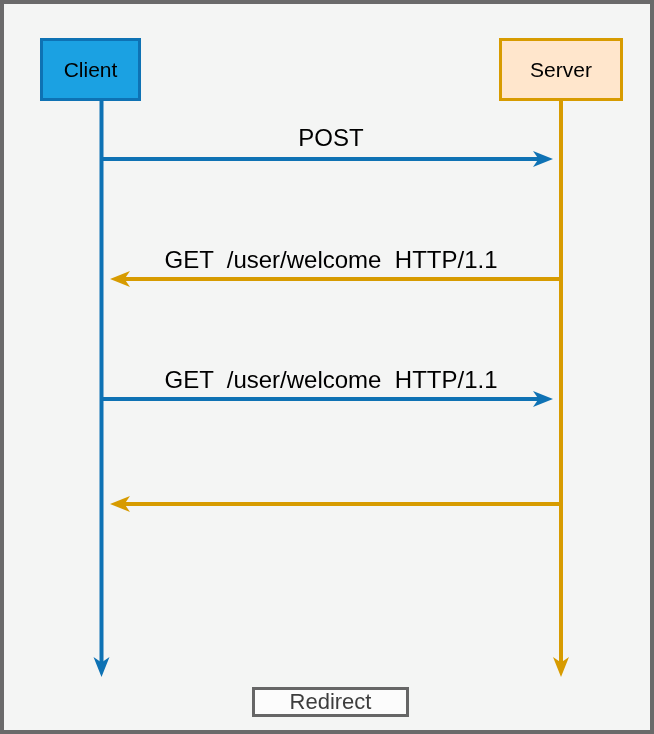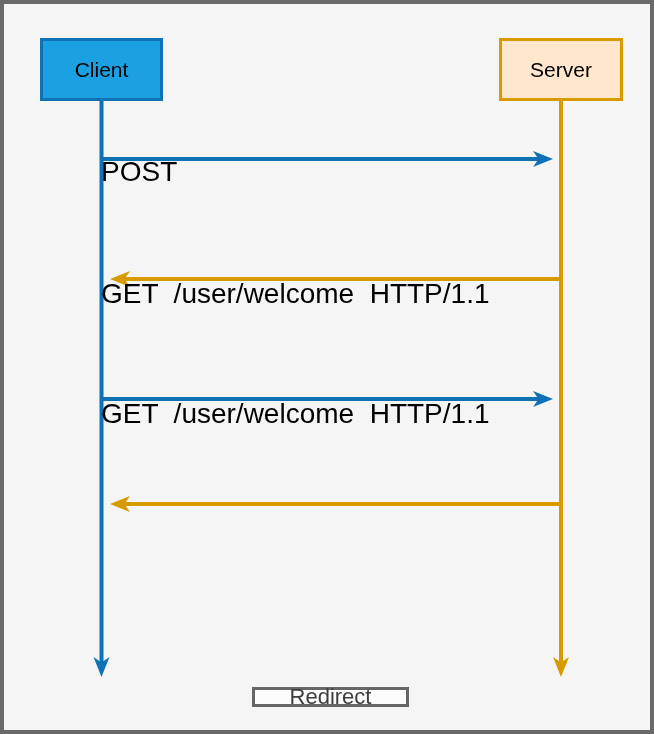--- a/index.html
+++ b/index.html
@@ -21,48 +21,47 @@
     top: 34px;
     height: 63px;
     box-sizing: border-box;
     border: 3px solid;
     display: flex;
     align-items: center;
     justify-content: center;
     font-size: 21px;
     color: #000000;
   }
-  .actor.client { left: 36px;  width: 123px; }
+  .actor.client { left: 36px;  width: 101px; }
   .actor.server { left: 495px; width: 124px; }
   .diagram-svg {
     position: absolute;
     left: 0; top: 0;
     width: 654px; height: 734px;
   }
   .msg-label {
     position: absolute;
     left: 97px;
     width: 460px;
-    text-align: left;
-    font-size: 28px;
+    text-align: center;
+    font-size: 24px;
     line-height: 23px;
     color: #000000;
     white-space: pre;
-    margin-top: 34px;
   }
   .msg-1 { top: 122px; }
   .msg-2 { top: 244px; }
   .msg-3 { top: 364px; }
   .msg-4 { top: 471px; }
   .footer-box {
     position: absolute;
     left: 248px;
     top: 683px;
     width: 157px;
-    height: 20px;
+    height: 30px;
     box-sizing: border-box;
     border: 3px solid;
     background: #fcfcfc;
     display: flex;
     align-items: center;
     justify-content: center;
     font-size: 22px;
     line-height: 22px;
   }
 </style>

